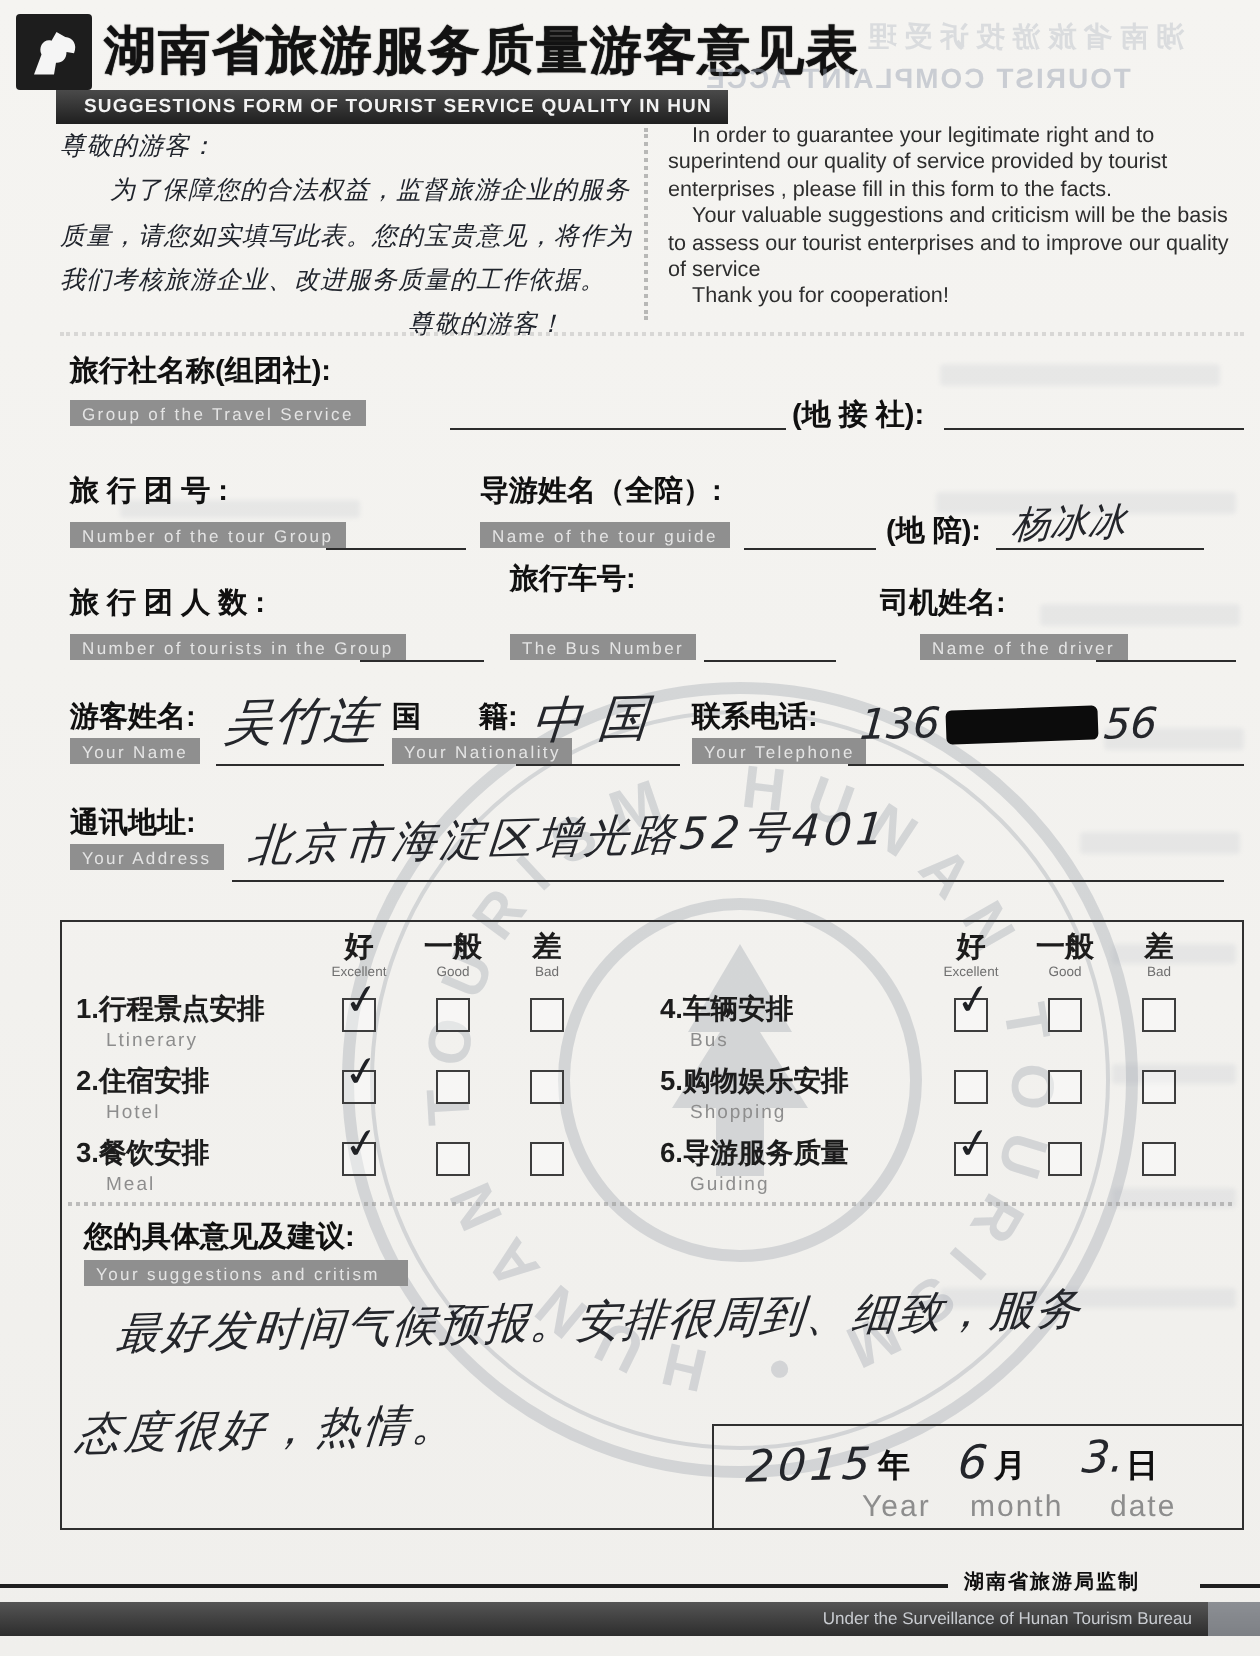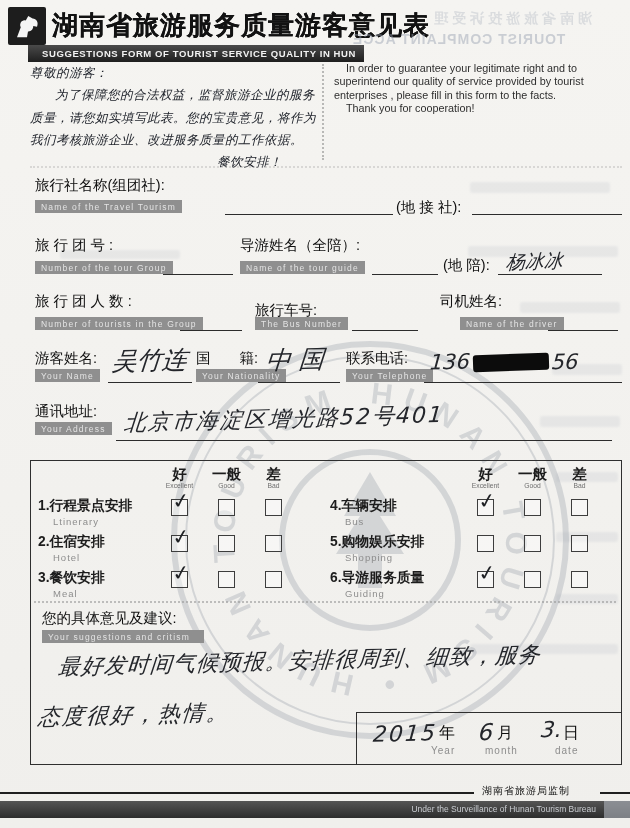--- a/index.html
+++ b/index.html
@@ -7,24 +7,24 @@
         background:linear-gradient(#f5f4f1,#f0efec);
         font-family:"Liberation Sans","DejaVu Sans",sans-serif;color:#1c1c1c;}
   .abs{position:absolute;}
   
   .logo{width:38px;height:38px;background:#1d1d1d;border-radius:2px;display:flex;align-items:center;justify-content:center;}
   .title-cn{font-size:26px;font-weight:900;letter-spacing:1px;color:#121212;text-shadow:0 0 .6px #000;}
   .subbar{background:linear-gradient(#4a4a4a,#1f1f1f);color:#f2f2f2;font-size:9.5px;font-weight:bold;
           letter-spacing:.6px;padding:3px 8px 3px 14px;white-space:nowrap;}
   .mirror{transform:scaleX(-1);color:#97a0b0;font-weight:bold;}
   
-  .lab{font-weight:normal;font-size:14.5px;color:#101010;white-space:nowrap;}
+  .lab{font-weight:bold;font-size:14.5px;color:#101010;white-space:nowrap;}
   .en-inv{display:inline-block;background:#8f8f8f;color:#e4e4e4;font-size:8.5px;letter-spacing:1.2px;
           padding:1.5px 6px;white-space:nowrap;}
-  .en-plain{font-size:10px;color:#8d8d8d;letter-spacing:1px;white-space:nowrap;}
+  .en-plain{font-size:15px;color:#8d8d8d;letter-spacing:1px;white-space:nowrap;}
   .uline{border-bottom:1.7px solid #2c2c2c;}
   
   .hw{font-style:italic;color:#24262b;white-space:nowrap;transform:rotate(-1.5deg) skewX(-6deg);
       font-family:"DejaVu Sans",sans-serif;}
   
   .intro-cn{font-size:12.5px;line-height:1.78;color:#20242c;font-style:italic;letter-spacing:.5px;}
   .intro-en{font-size:10.8px;line-height:1.24;color:#2e2e2e;}
   .vdots{border-left:2px dotted #888;}
   .hdots{border-top:2px dotted #9a9a9a;}
   
@@ -89,49 +89,50 @@
   </div>
   <div class="abs title-cn" style="left:52px;top:8px;">湖南省旅游服务质量游客意见表</div>
   <div class="abs subbar" style="left:28px;top:45px;">SUGGESTIONS FORM OF TOURIST SERVICE QUALITY IN HUN</div>
 
   <div class="abs mirror" style="left:430px;top:10px;font-size:14px;opacity:.28;letter-spacing:4px;">湖南省旅游投诉受理</div>
   <div class="abs mirror" style="left:352px;top:31px;font-size:14px;opacity:.45;letter-spacing:1px;">TOURIST COMPLAINT ACCE</div>
 
   <div class="abs intro-cn" style="left:30px;top:62px;width:288px;">
     <div>尊敬的游客：</div>
     <div style="text-indent:2em;">为了保障您的合法权益，监督旅游企业的服务质量，请您如实填写此表。您的宝贵意见，将作为我们考核旅游企业、改进服务质量的工作依据。</div>
-    <div style="text-align:right;padding-right:36px;">餐饮安排！</div>
+    <div style="text-align:right;padding-right:36px;">尊敬的游客！</div>
   </div>
   <div class="abs vdots" style="left:322px;top:64px;height:96px;opacity:.55;"></div>
   <div class="abs intro-en" style="left:334px;top:62px;width:290px;">
     <div style="text-indent:12px;">In order to guarantee your legitimate right and to superintend our quality of service provided by tourist enterprises , please  fill  in this form to the facts.</div>
+    <div style="text-indent:12px;">Your valuable suggestions and criticism will be the basis to assess our tourist enterprises and to improve our quality of service</div>
     <div style="text-indent:12px;">Thank you for cooperation!</div>
   </div>
   <div class="abs hdots" style="left:30px;top:166px;width:592px;opacity:.3;"></div>
 
   <div class="abs lab" style="left:35px;top:176px;">旅行社名称(组团社):</div>
-  <span class="abs en-inv" style="left:35px;top:200px;">Name  of  the  Travel  Tourism</span>
+  <span class="abs en-inv" style="left:35px;top:200px;">Group  of  the  Travel  Service</span>
   <div class="abs uline" style="left:225px;top:198px;width:168px;height:16px;"></div>
   <div class="abs lab" style="left:396px;top:198px;">(地 接 社):</div>
   <div class="abs uline" style="left:472px;top:198px;width:150px;height:16px;"></div>
 
   <div class="abs lab" style="left:35px;top:236px;text-align:center;">旅 行 团 号 :</div>
   <span class="abs en-inv" style="left:35px;top:261px;">Number of the tour Group</span>
   <div class="abs uline" style="left:163px;top:259px;width:70px;height:15px;"></div>
   <div class="abs lab" style="left:240px;top:236px;">导游姓名（全陪）:</div>
   <span class="abs en-inv" style="left:240px;top:261px;">Name  of  the  tour  guide</span>
   <div class="abs uline" style="left:372px;top:259px;width:66px;height:15px;"></div>
   <div class="abs lab" style="left:443px;top:256px;">(地 陪):</div>
   <div class="abs uline" style="left:498px;top:250px;width:104px;height:24px;"></div>
   <div class="abs hw" style="left:506px;top:249px;font-size:19px;">杨冰冰</div>
 
   <div class="abs lab" style="left:35px;top:292px;">旅 行 团 人 数 :</div>
   <span class="abs en-inv" style="left:35px;top:317px;">Number of tourists in the Group</span>
   <div class="abs uline" style="left:180px;top:315px;width:62px;height:15px;"></div>
-  <div class="abs lab" style="left:255px;top:301px;">旅行车号:</div>
+  <div class="abs lab" style="left:255px;top:280px;">旅行车号:</div>
   <span class="abs en-inv" style="left:255px;top:317px;">The  Bus  Number</span>
   <div class="abs uline" style="left:352px;top:315px;width:66px;height:15px;"></div>
   <div class="abs lab" style="left:440px;top:292px;">司机姓名:</div>
   <span class="abs en-inv" style="left:440px;top:317px;margin-left:20px;">Name of the driver</span>
   <div class="abs uline" style="left:548px;top:315px;width:70px;height:15px;"></div>
 
   <div class="abs lab" style="left:35px;top:349px;">游客姓名:</div>
   <span class="abs en-inv" style="left:35px;top:369px;">Your   Name</span>
   <div class="abs uline" style="left:108px;top:352px;width:84px;height:30px;"></div>
   <div class="abs hw" style="left:112px;top:344px;font-size:25px;">吴竹连</div>

